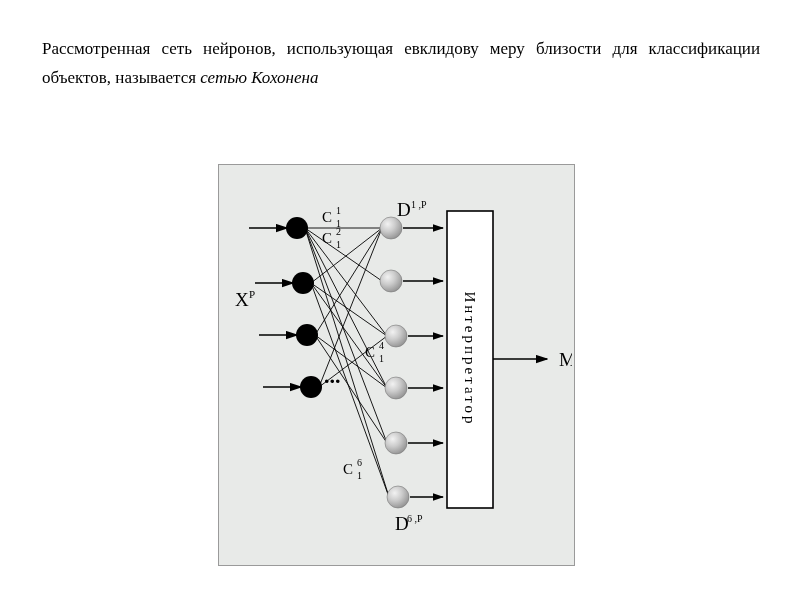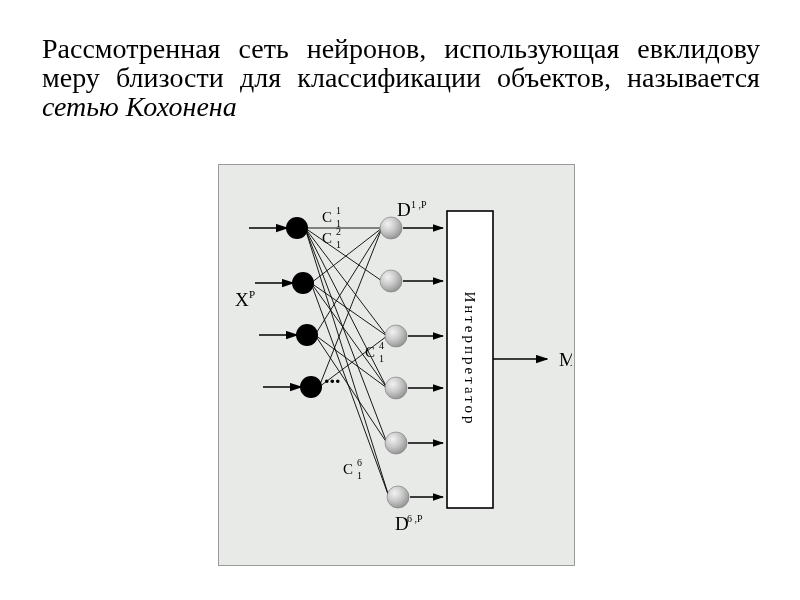--- a/index.html
+++ b/index.html
@@ -19,21 +19,21 @@
     left: 0; top: 0;
     width: 800px;
     height: 600px;
     background: #ffffff;
   }
   #caption {
     position: absolute;
     left: 42px;
     top: 34px;
     width: 718px;
-    font-size: 28px;
+    font-size: 17px;
     line-height: 29px;
     color: #000000;
     text-align: justify;
     text-justify: inter-word;
   }
   #caption .ital {
     font-style: italic;
   }
   #figure {
     position: absolute;

